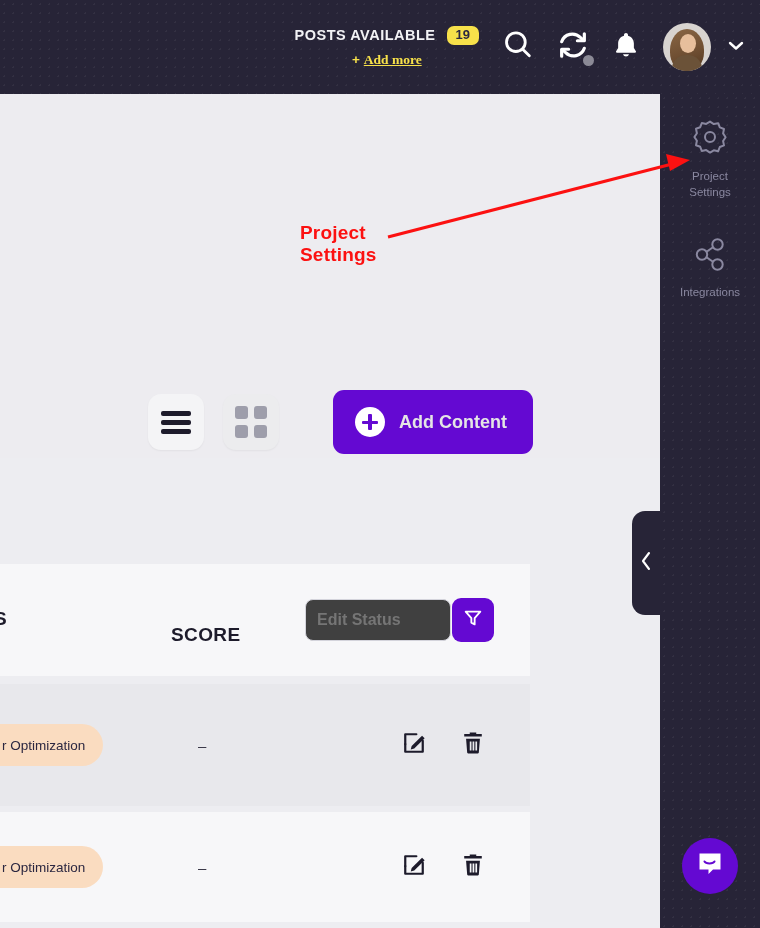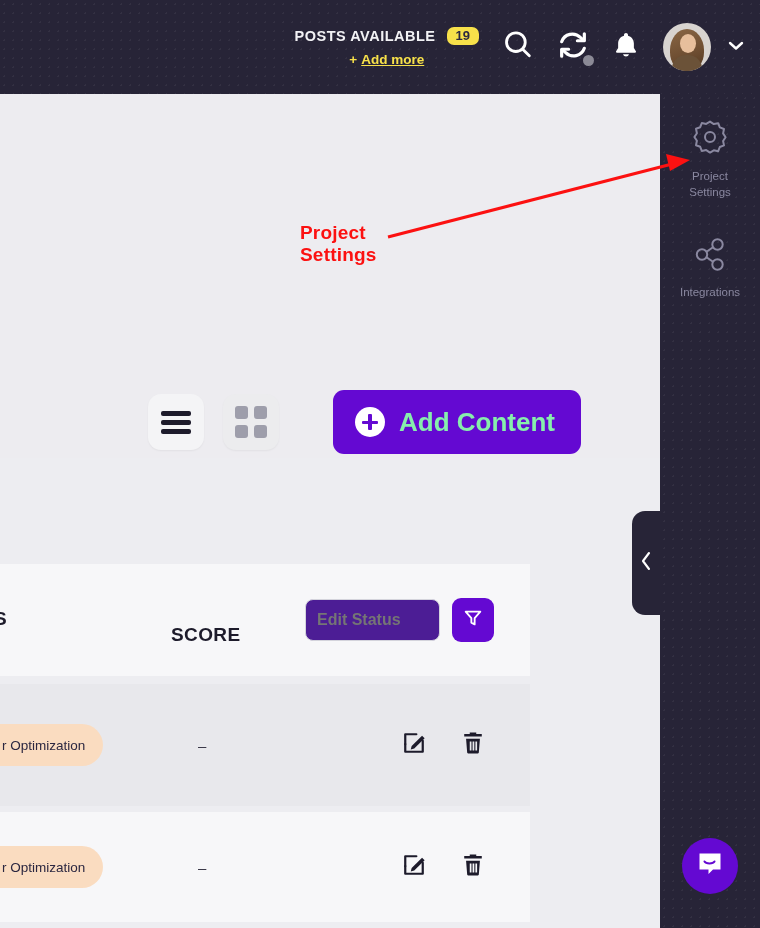--- a/index.html
+++ b/index.html
@@ -29,21 +29,21 @@
   }
   .posts-badge {
     background:#f7e14a; color:#2b2740; font-size:13px; font-weight:700;
     border-radius:7px; padding:2px 9px; line-height:1.1;
   }
   .add-more {
     margin-top:7px; color:#f7e14a; font-size:13.5px; font-weight:600;
     display:flex; align-items:center; justify-content:center; gap:4px;
   }
   .add-more .plus { text-decoration:none; }
-  .add-more .txt { text-decoration:underline; }
+  .add-more .txt { text-decoration:underline;font-family:Liberation Serif, serif; }
 
   .hicon { margin-right:22px; position:relative; cursor:pointer; }
   .sync-dot {
     position:absolute; right:-5px; bottom:-1px; width:11px; height:11px;
     border-radius:50%; background:#8b8a96;
   }
 
   .user-box { display:flex; align-items:center; gap:11px; }
   .avatar {
     width:48px; height:48px; border-radius:50%; overflow:hidden;
@@ -90,32 +90,32 @@
     display:flex; align-items:center; gap:14px; padding:0 26px 0 22px; cursor:pointer;
   }
   .plus-circle {
     width:30px; height:30px; border-radius:50%; background:#fff; position:relative; flex:none;
   }
   .plus-circle:before, .plus-circle:after {
     content:""; position:absolute; background:#6409d2; border-radius:1px;
   }
   .plus-circle:before { left:7px; top:13.5px; width:16px; height:3.5px; }
   .plus-circle:after { left:13.2px; top:7px; width:3.5px; height:16px; }
-  .add-content .lbl { color:#86efac; font-size:26px; font-weight:700; }
+  .add-content .lbl { color:#e5e5e5; font-size:18px; font-weight:700; }
 
   
   .tbl-head {
     position:absolute; left:0; top:470px; width:530px; height:112px;
     background:#f7f7f9; display:flex; align-items:center;
   }
   .th-left { position:absolute; left:-6px; top:44px; color:#1d1b2b; font-size:19px; font-weight:700; }
   .th-score { position:absolute; left:171px; top:44px; color:#1d1b2b; font-size:19px; font-weight:700; letter-spacing:.4px;margin-top:16px; }
   .edit-status {
-    position:absolute; left:305px; top:505px; width:135px; height:42px;
-    border:1px solid #d4d4dc; border-radius:8px; background:#4c1d95;
+    position:absolute; left:305px; top:505px; width:146px; height:42px;
+    border:1px solid #d4d4dc; border-radius:8px; background:#404040;
     color:#a5a5b2; font-size:16px; font-weight:600; padding:0 11px;
     font-family:"Liberation Sans", sans-serif; outline:none;
   }
   .filter-btn {
     position:absolute; left:452px; top:504px; width:42px; height:44px;
     border-radius:9px; background:#6409d2; display:flex; align-items:center;
     justify-content:center; cursor:pointer;
   }
 
   .row { position:absolute; left:0; width:530px; display:flex; align-items:center; }

